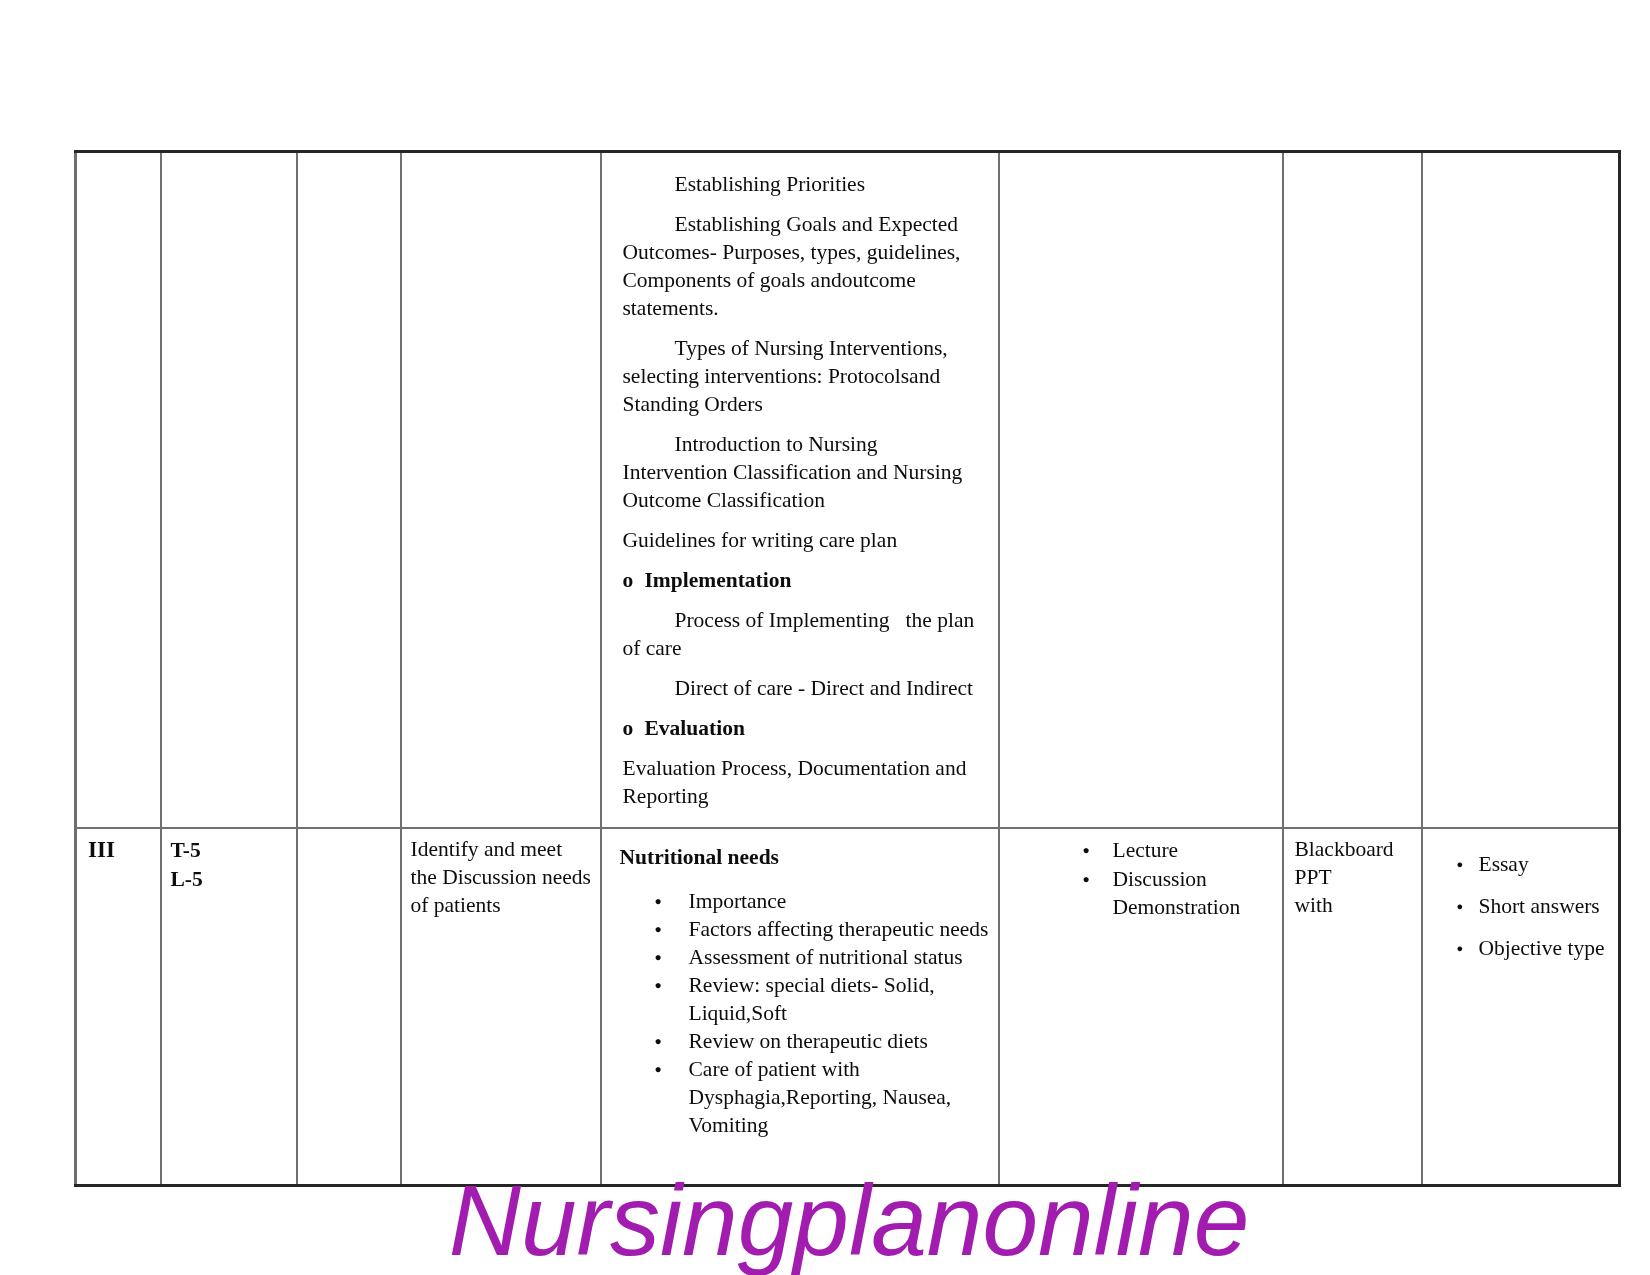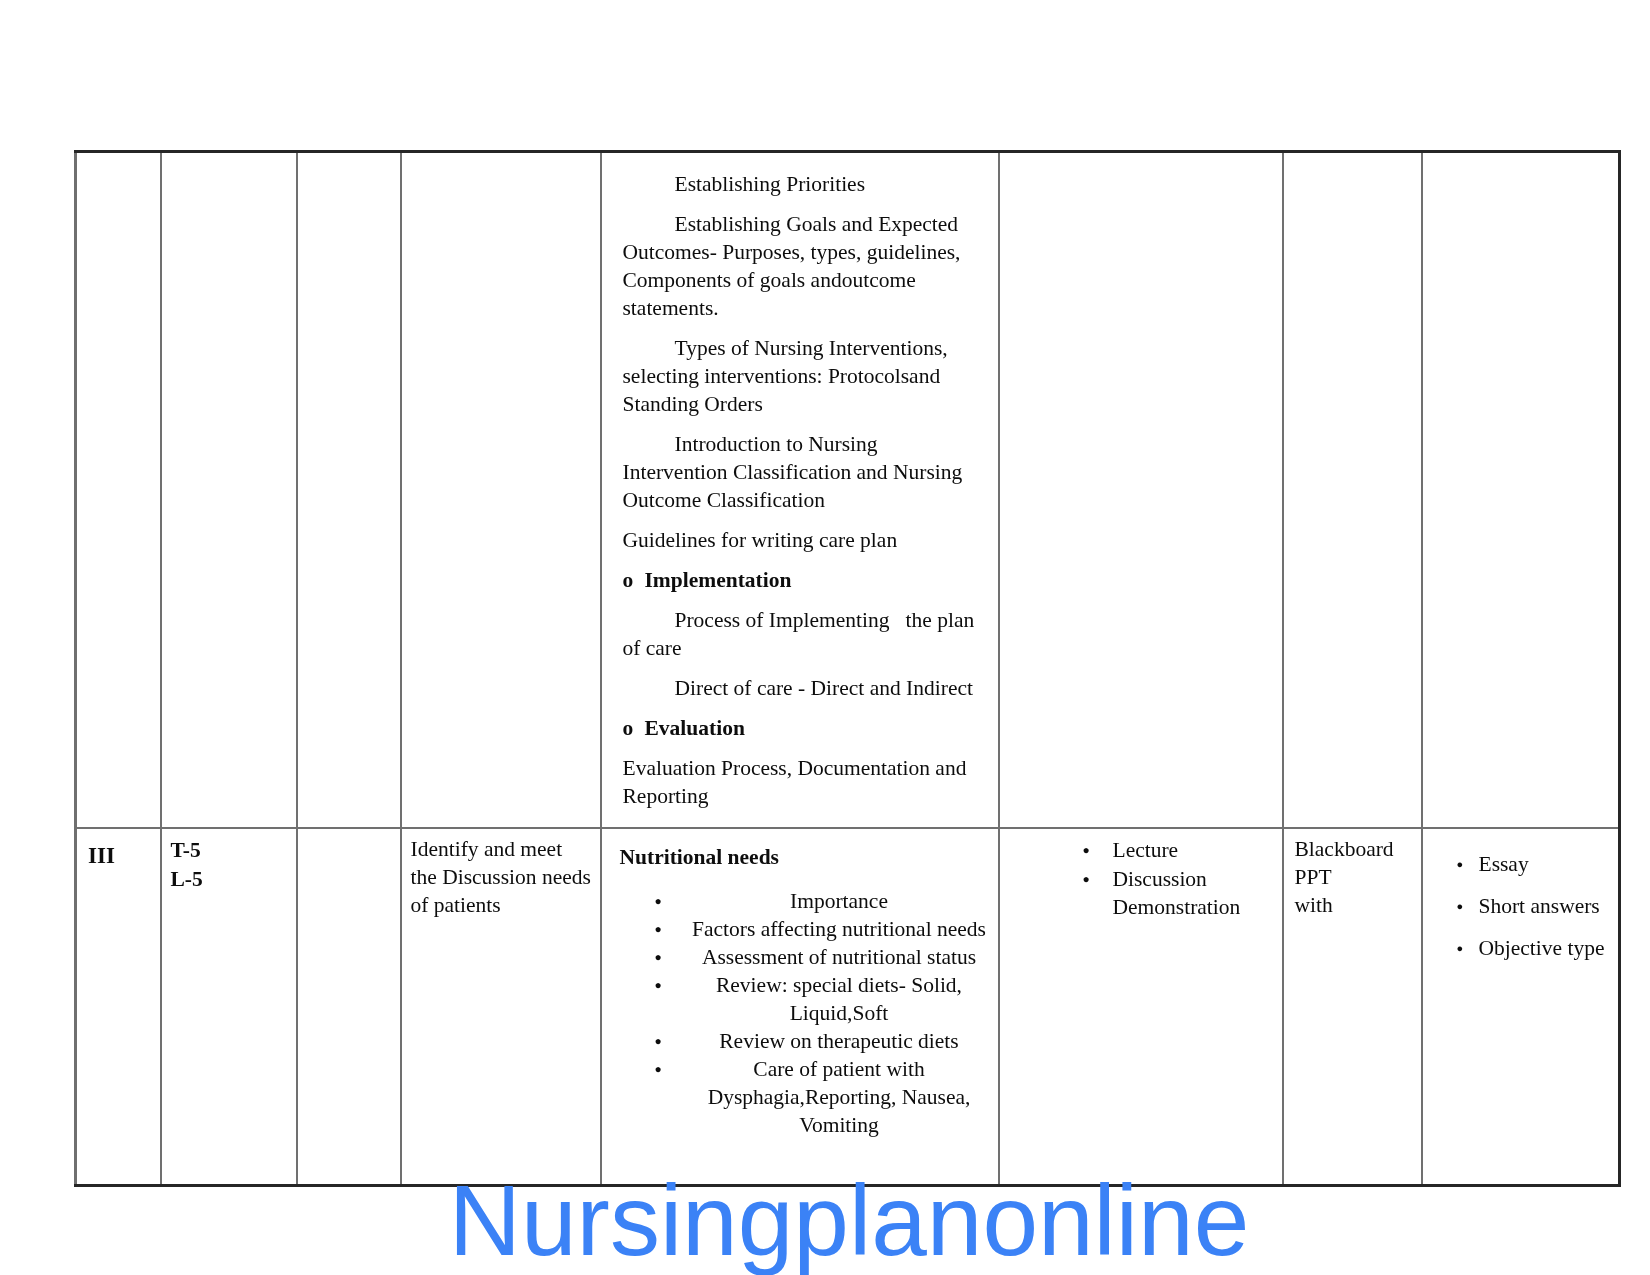--- a/index.html
+++ b/index.html
@@ -26,28 +26,28 @@
   
   .content-cell{padding-right:8px;}
   .para{margin:12px;}
   .para.indent{text-indent:52px;}
   .para .ptext{white-space:pre-wrap;}
   .para.bold .ptext{font-weight:700;}
   .o-marker{display:none;}
   .para.has-marker .o-marker{display:inline-block;width:22px;}
 
   
-  .unit-cell{font-size:23px;padding-top:13px;padding-left:11px;}
+  .unit-cell{font-size:23px;padding-top:7px;padding-left:11px;}
   .hours-cell{padding-top:7px;}
   .hour-line{line-height:29px;}
   .obj-cell{padding-top:6px;}
 
   .cheading{margin:9px;font-weight:700;}
   ul{list-style:none;margin:0;padding:0;}
-  .content-list{margin-top:16px;text-align:center;}
+  .content-list{margin-top:16px;}
   .content-list li{position:relative;padding-left:78px;}
   .content-list li::before{
     content:"\25CF";position:absolute;left:44px;top:0;
     font-size:12px;line-height:28px;
   }
 
   .teach-cell{padding-top:7px;}
   .teach-list li{position:relative;padding-left:104px;margin-bottom:1px;}
   .teach-list li::before{
     content:"\25CF";position:absolute;left:74px;top:0;
@@ -63,21 +63,21 @@
     padding-left:47px;line-height:42px;
   }
   .assess-list li::before{
     content:"\25CF";position:absolute;left:25px;top:0;
     font-size:11px;line-height:42px;
   }
 
   .watermark{
     position:absolute;top:1170px;left:50%;transform:translateX(-47%);
     font-family:"Liberation Sans", sans-serif;font-size:100px;line-height:100px;
-    color:#3b82f6;white-space:nowrap;
+    color:#a21caf;white-space:nowrap;font-style:italic;
   }
 </style>
 </head>
 <body>
 
 <div class="page">
 
   <table class="syllabus">
     <colgroup>
       <col style="width:85px">
@@ -135,21 +135,21 @@
             </div>
         </td>
         <td></td>
         <td class="obj-cell">Identify and meet the Discussion needs of patients</td>
         <td class="content-cell">
           <p class="cheading">Nutritional needs</p>
           <ul class="content-list">
 
               <li>Importance</li>
 
-              <li>Factors affecting nutritional needs</li>
+              <li>Factors affecting therapeutic needs</li>
 
               <li>Assessment of nutritional status</li>
 
               <li>Review: special diets- Solid, Liquid,Soft</li>
 
               <li>Review on therapeutic diets</li>
 
               <li>Care of patient with Dysphagia,Reporting, Nausea, Vomiting</li>
             </ul>
         </td>

